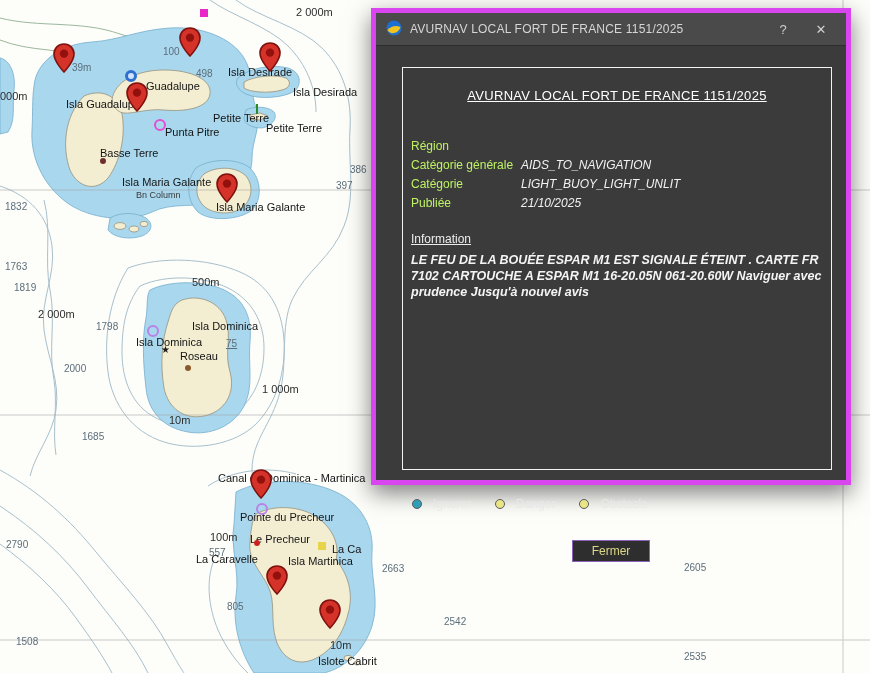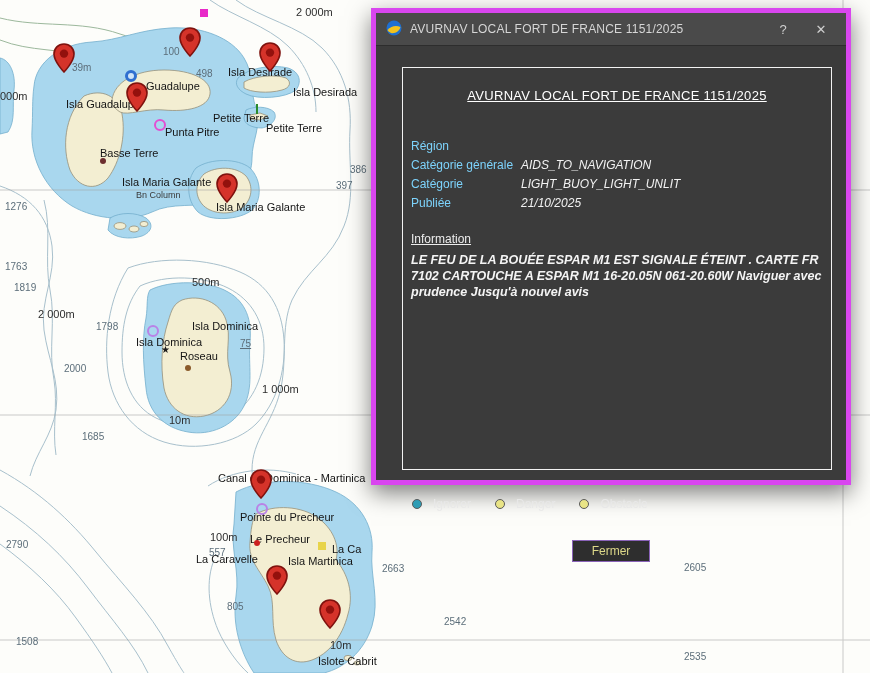--- a/index.html
+++ b/index.html
@@ -17,21 +17,21 @@
 
   .dialog { position:absolute; left:371px; top:8px; width:480px; height:477px;
             background:#3b3b3b; border:5px solid #d946ef; box-shadow:0 8px 22px rgba(0,0,0,.5); color:#e8e8e8; }
   .titlebar { height:33px; background:#4a4a4a; display:flex; align-items:center; padding:0 10px; gap:8px; border-bottom:1px solid #2d2d2d; }
   .title-text { flex:1; font-size:12px; color:#d6d6d6; letter-spacing:.2px; }
   .tb-btn { width:30px; text-align:center; color:#cfcfcf; font-size:13px; cursor:default; }
   .content-box { position:absolute; left:26px; top:54px; width:430px; height:403px; border:1px solid #f2f2f2; padding:12px 8px 0 8px; background:#3b3b3b; }
   .heading { text-align:center; font-size:13px; color:#ffffff; text-decoration:underline; margin-top:8px; letter-spacing:.3px; }
   .fields { margin-top:36px; font-size:12px; }
   .frow { display:flex; margin-bottom:5px; }
-  .flabel { width:110px; color:#7dd3fc; flex:none; }
+  .flabel { width:110px; color:#bef264; flex:none; }
   .fvalue { font-style:italic; color:#f2f2f2; }
   .info-label { margin-top:22px; font-size:12px; text-decoration:underline; color:#ececec; }
   .info-text { margin-top:6px; font-size:12.5px; font-weight:bold; font-style:italic; line-height:16px; color:#f4f4f4; }
   .legend { position:absolute; left:36px; top:484px; display:flex; gap:24px; font-size:12px; align-items:center; }
   .leg-item { display:flex; align-items:center; gap:11px; }
   .leg-dot { width:10px; height:10px; border-radius:50%; border:1px solid #5a5a5a; flex:none; }
   .close-row { position:absolute; left:0; right:0; top:527px; text-align:center; }
   .fermer { min-width:78px; padding:3px 18px; background:#2e2e2e; border:1px solid #8a63b8; color:#ddd889; font-size:12px; font-family:inherit; cursor:default; }
 </style>
 </head>
@@ -106,30 +106,30 @@
       <span class="map-label place" style="left: 66px; top: 98px;">Isla Guadalupe</span>
       <span class="map-label place" style="left: 213px; top: 112px;">Petite Terre</span>
       <span class="map-label place" style="left: 266px; top: 122px;">Petite Terre</span>
       <span class="map-label place" style="left: 165px; top: 126px;">Punta Pitre</span>
       <span class="map-label place" style="left: 100px; top: 147px;">Basse Terre</span>
       <span class="map-label place" style="left: 122px; top: 176px;">Isla Maria Galante</span>
       <span class="map-label place-small" style="left: 136px; top: 190px;">Bn Column</span>
       <span class="map-label place" style="left: 216px; top: 201px;">Isla Maria Galante</span>
       <span class="map-label depth" style="left: 350px; top: 164px;">386</span>
       <span class="map-label depth" style="left: 336px; top: 180px;">397</span>
-      <span class="map-label depth" style="left: 5px; top: 201px;">1276</span>
+      <span class="map-label depth" style="left: 5px; top: 201px;">1832</span>
       <span class="map-label depth" style="left: 5px; top: 261px;">1763</span>
       <span class="map-label depth" style="left: 14px; top: 282px;">1819</span>
       <span class="map-label contour" style="left: 38px; top: 308px;">2 000m</span>
       <span class="map-label contour" style="left: 192px; top: 276px;">500m</span>
       <span class="map-label depth" style="left: 96px; top: 321px;">1798</span>
       <span class="map-label place" style="left: 192px; top: 320px;">Isla Dominica</span>
       <span class="map-label place" style="left: 136px; top: 336px;">Isla Dominica</span>
       <span class="map-label place" style="left: 180px; top: 350px;">Roseau</span>
-      <span class="map-label depth" style="left: 240px; top: 338px; text-decoration: underline;">75</span>
+      <span class="map-label depth" style="left: 226px; top: 338px; text-decoration: underline;">75</span>
       <span class="map-label depth" style="left: 64px; top: 363px;">2000</span>
       <span class="map-label contour" style="left: 262px; top: 383px;">1 000m</span>
       <span class="map-label contour" style="left: 169px; top: 414px;">10m</span>
       <span class="map-label depth" style="left: 82px; top: 431px;">1685</span>
       <span class="map-label place" style="left: 218px; top: 472px;">Canal de Dominica - Martinica</span>
       <span class="map-label place" style="left: 240px; top: 511px;">Pointe du Precheur</span>
       <span class="map-label contour" style="left: 210px; top: 531px;">100m</span>
       <span class="map-label place" style="left: 250px; top: 533px;">Le Precheur</span>
       <span class="map-label place" style="left: 332px; top: 543px;">La Ca</span>
       <span class="map-label depth" style="left: 209px; top: 547px;">557</span>

